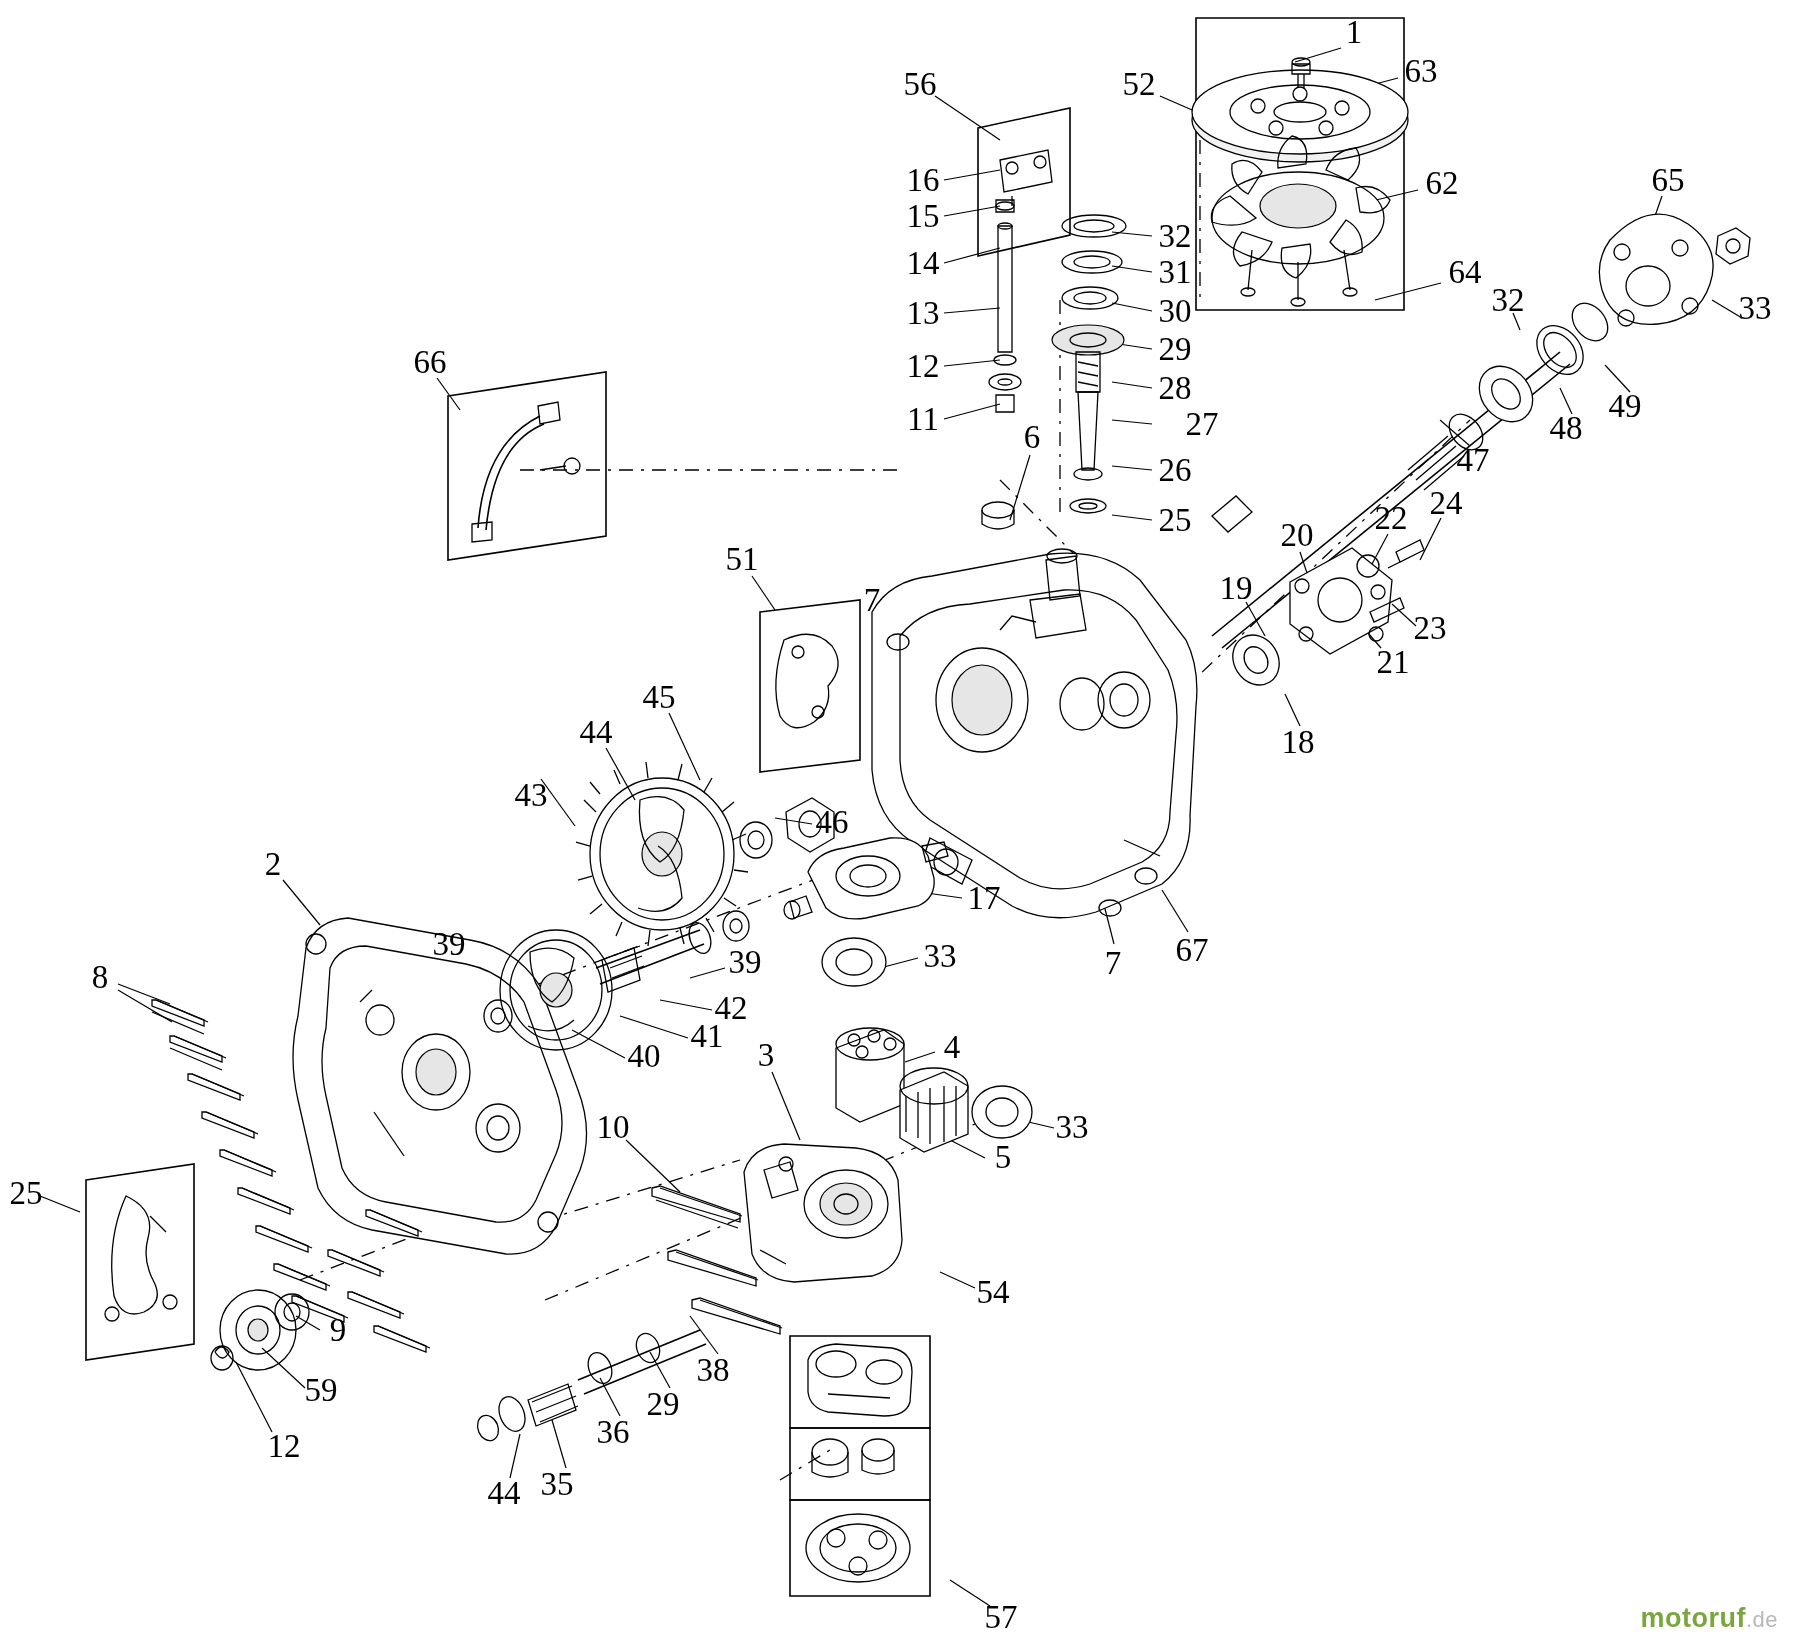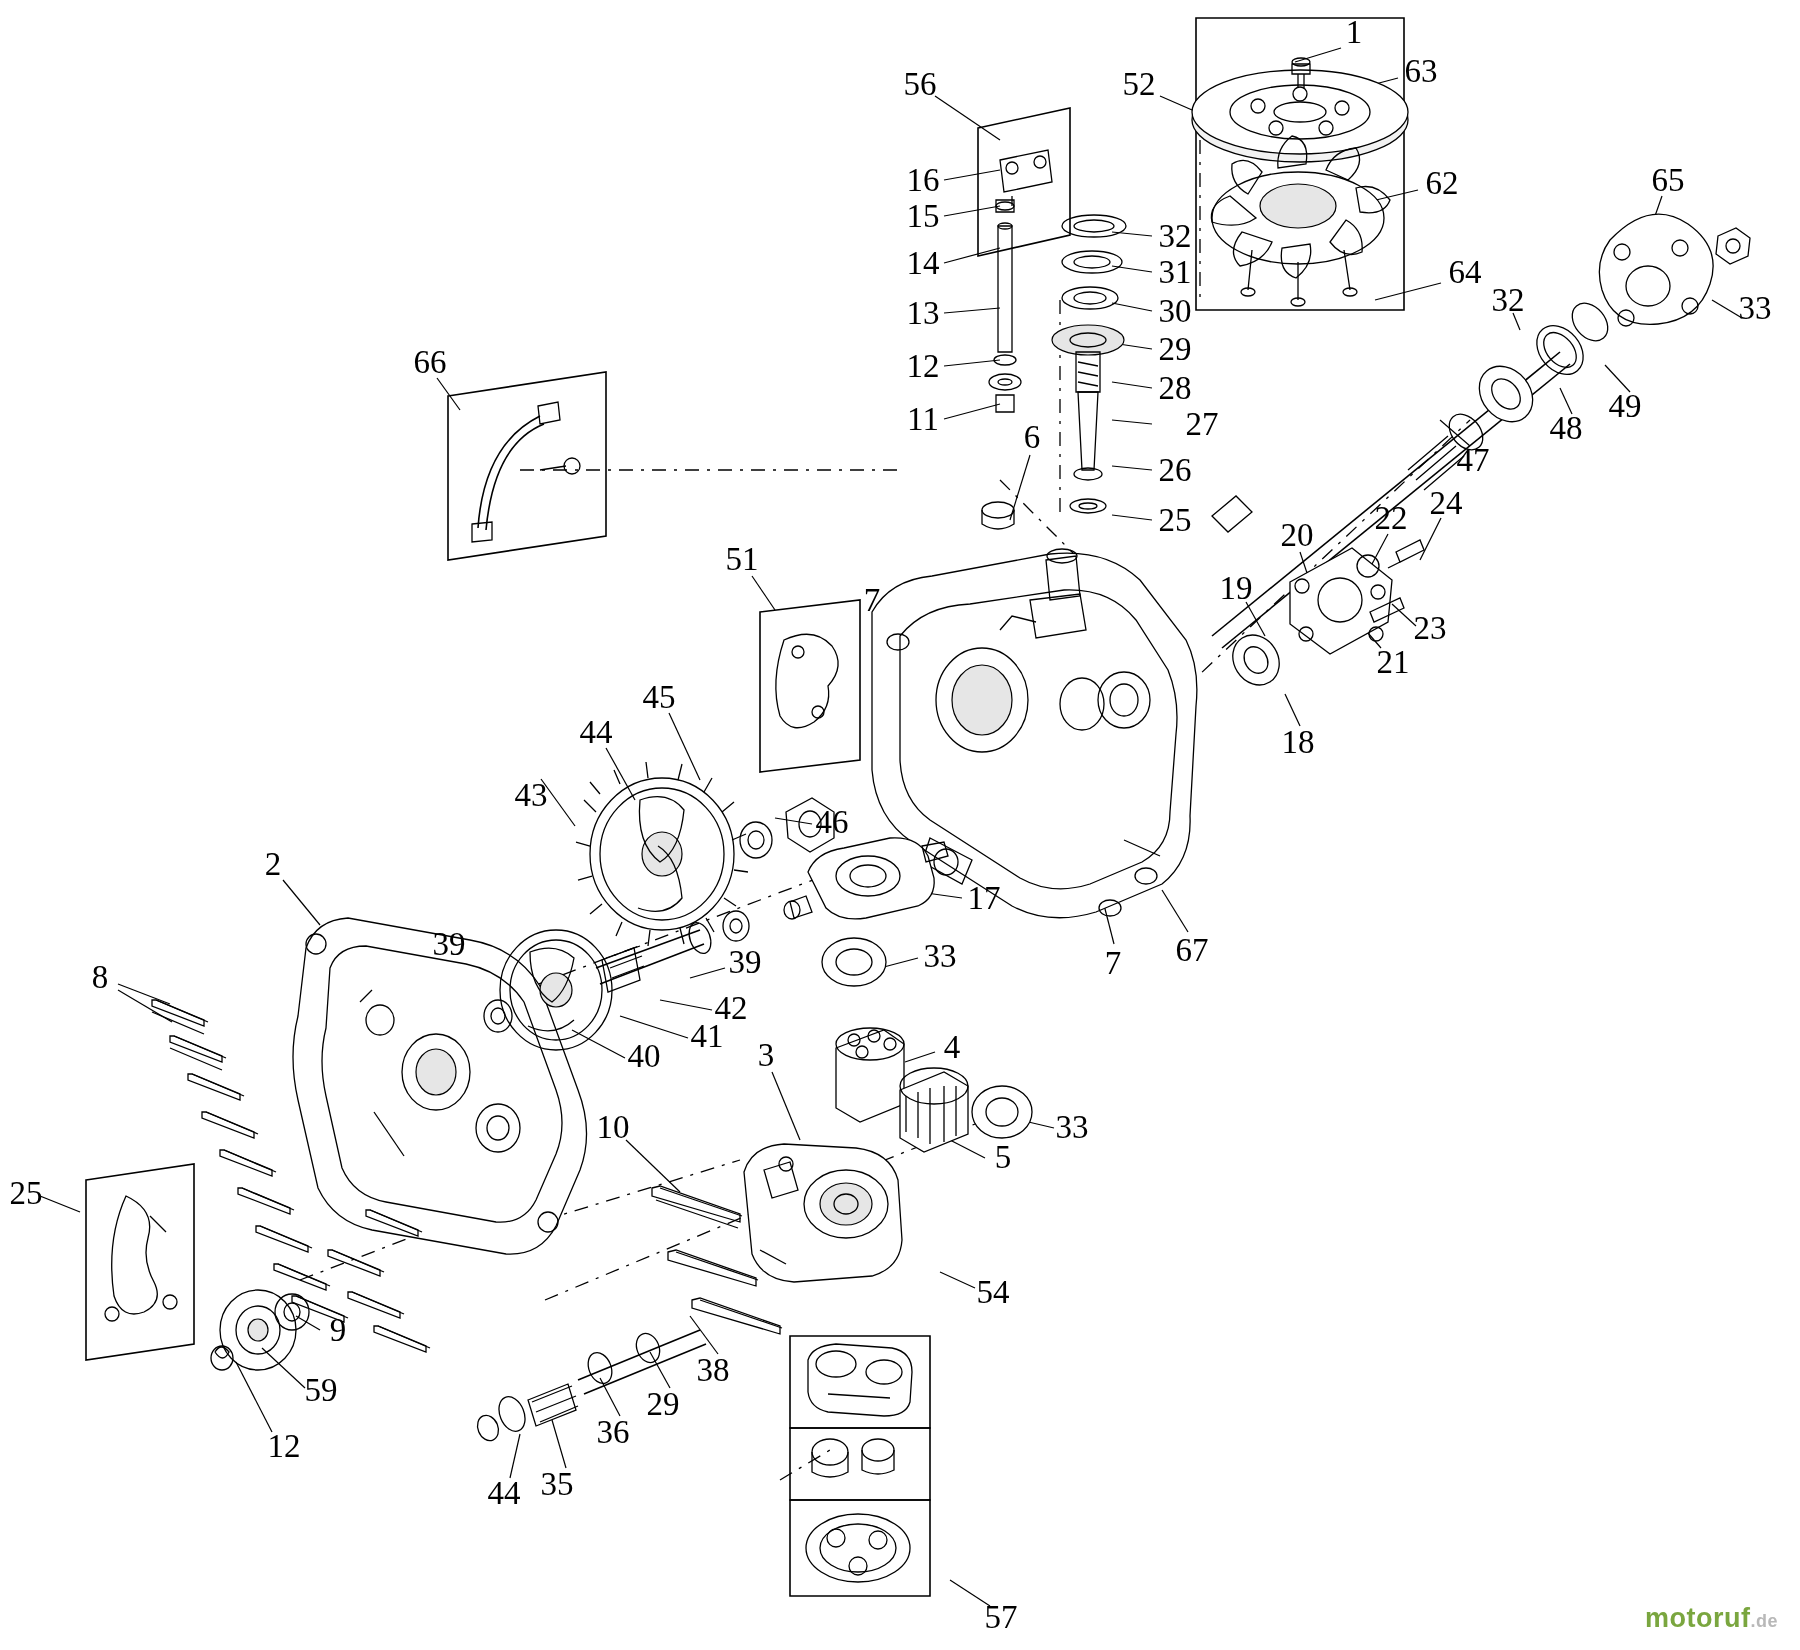--- a/index.html
+++ b/index.html
@@ -26,21 +26,21 @@
   }
   .wm{
     position:absolute;
     right:22px;bottom:16px;
     font-family:"Liberation Sans", sans-serif;
     font-size:27px;
     letter-spacing:.5px;
     white-space:nowrap;
   }
   .wm .m{color:#7aa63f;font-weight:bold;}
-  .wm .de{color:#b8b8b8;font-weight:bold;font-size:18px;text-align:center;}
+  .wm .de{color:#b8b8b8;font-weight:normal;font-size:22px;text-align:center;}
 </style>
 </head>
 <body>
 
 <div id="diagram-root">
 
 <svg id="art" viewBox="0 0 1800 1650">
   <defs>
     <style>
       .ln{fill:none;stroke:#000;stroke-width:1.6;}

